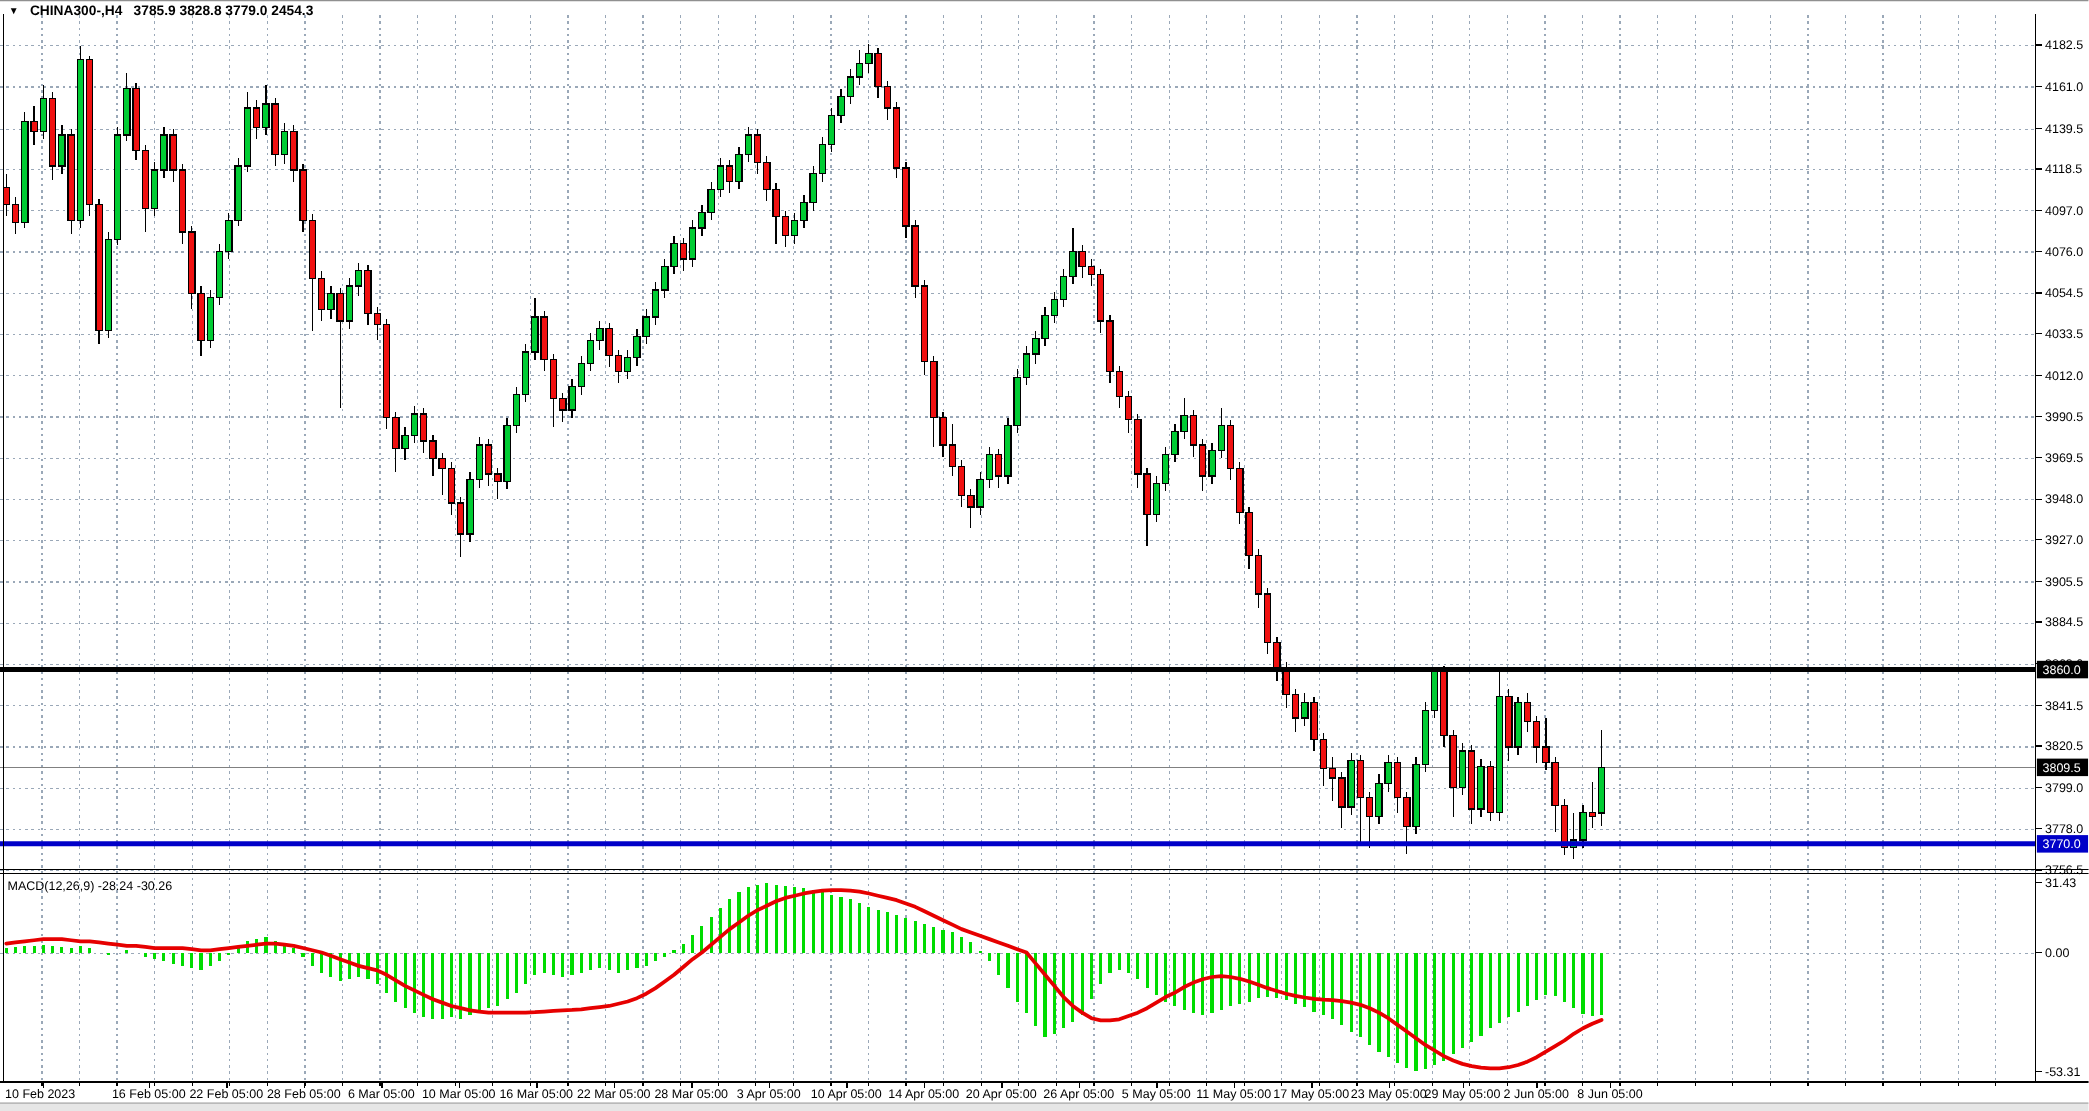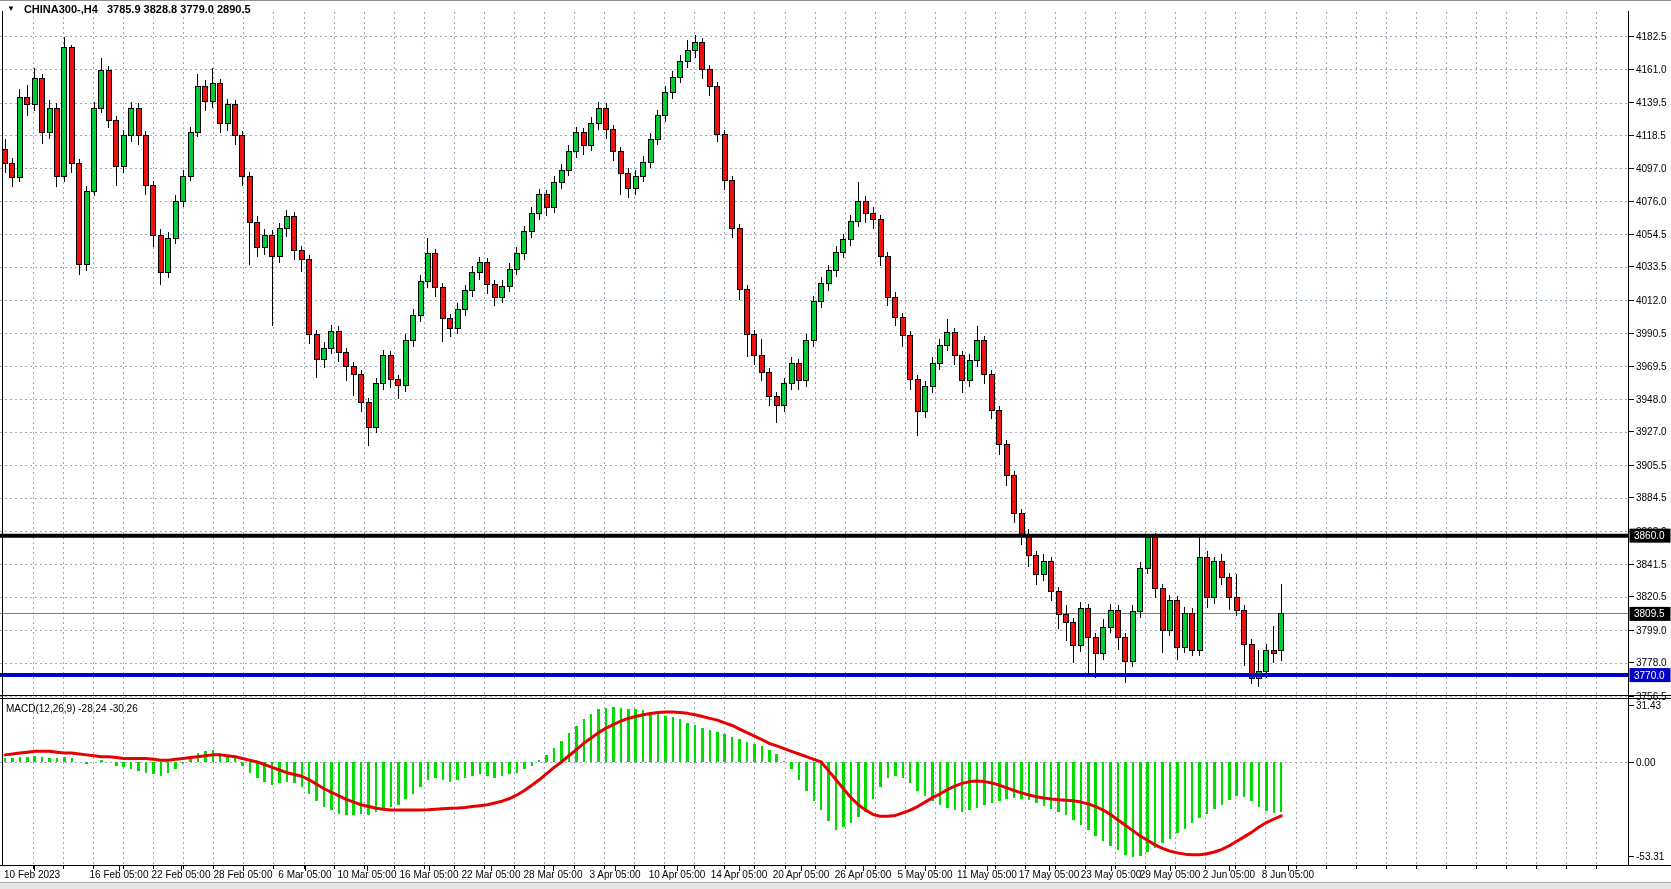--- a/index.html
+++ b/index.html
@@ -769,15 +769,15 @@
       <text x="1170" y="878" font-size="10" fill="#000000" text-anchor="middle">29 May 05:00</text>
       <line x1="1229.5" y1="865.5" x2="1229.5" y2="870.5" stroke="#000" stroke-width="1" shape-rendering="crispEdges"></line>
       <text x="1229" y="878" font-size="10" fill="#000000" text-anchor="middle">2 Jun 05:00</text>
       <line x1="1288.5" y1="865.5" x2="1288.5" y2="870.5" stroke="#000" stroke-width="1" shape-rendering="crispEdges"></line>
       <text x="1288" y="878" font-size="10" fill="#000000" text-anchor="middle">8 Jun 05:00</text>
       <text x="6" y="712" font-size="10" fill="#000000">MACD(12,26,9) -28.24 -30.26</text>
     </svg>
   <div class="titlebar">
     <span class="tri">▼</span>
     <span>CHINA300-,H4</span>
-    <span>3785.9 3828.8 3779.0 2890.5</span>
+    <span>3785.9 3828.8 3779.0 2454.3</span>
   </div>
 </div>
 
 </body></html>

